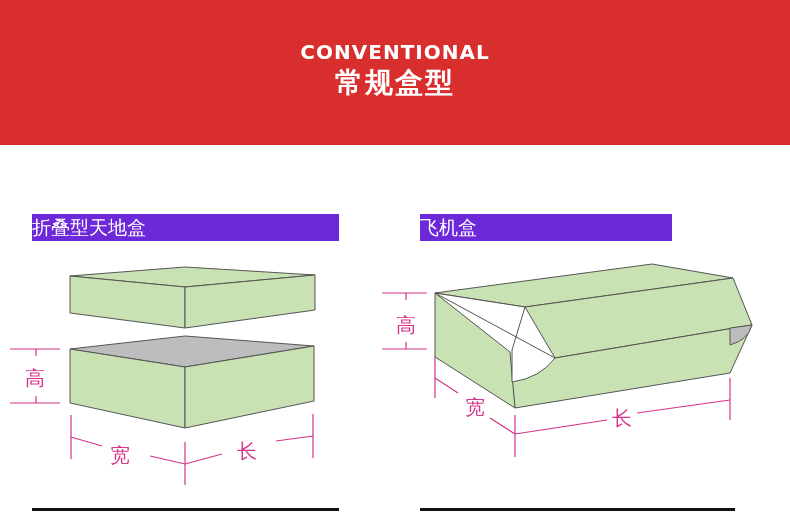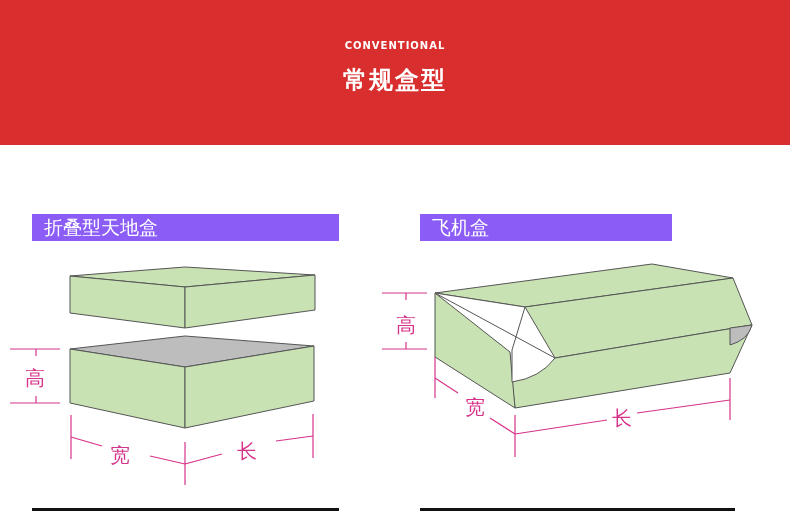--- a/index.html
+++ b/index.html
@@ -1,20 +1,20 @@
 <!DOCTYPE html>
 <html><head>
 <meta charset="utf-8">
 <style>
   * { margin:0; padding:0; box-sizing:border-box; }
   body { width:790px; height:512px; background:#ffffff; position:relative; overflow:hidden; font-family:"DejaVu Sans", sans-serif; }
   .banner { position:absolute; left:0; top:0; width:790px; height:145px; background:#d92e2e; }
-  .banner .en { position:absolute; top:40px; width:100%; text-align:center; color:#fff; font-family:"DejaVu Sans", sans-serif; font-weight:bold; font-size:10px; letter-spacing:1px; }
-  .banner .cn { position:absolute; top:64px; width:100%; text-align:center; color:#fff; font-weight:bold; font-size:24px; letter-spacing:2px; }
-  .label-bar { position:absolute; height:27px; background:#8b5cf6; color:#fff; font-size:19px; line-height:27px; padding-left:12px; }
+  .banner .en { position:absolute; top:40px; width:100%; text-align:center; color:#fff; font-family:"DejaVu Sans", sans-serif; font-weight:bold; font-size:20px; letter-spacing:1px; }
+  .banner .cn { position:absolute; top:64px; width:100%; text-align:center; color:#fff; font-weight:bold; font-size:28px; letter-spacing:2px; }
+  .label-bar { position:absolute; height:27px; background:#6d28d9; color:#fff; font-size:19px; line-height:27px; padding-left:0; }
   .bottom-bar { position:absolute; height:3px; background:#111; }
   svg { position:absolute; }
   .dim { fill:#d6338a; font-size:20px; font-family:"DejaVu Serif", serif; }
 </style>
 </head>
 <body>
 
 <div class="banner">
   <div class="en">CONVENTIONAL</div>
   <div class="cn">常规盒型</div>

